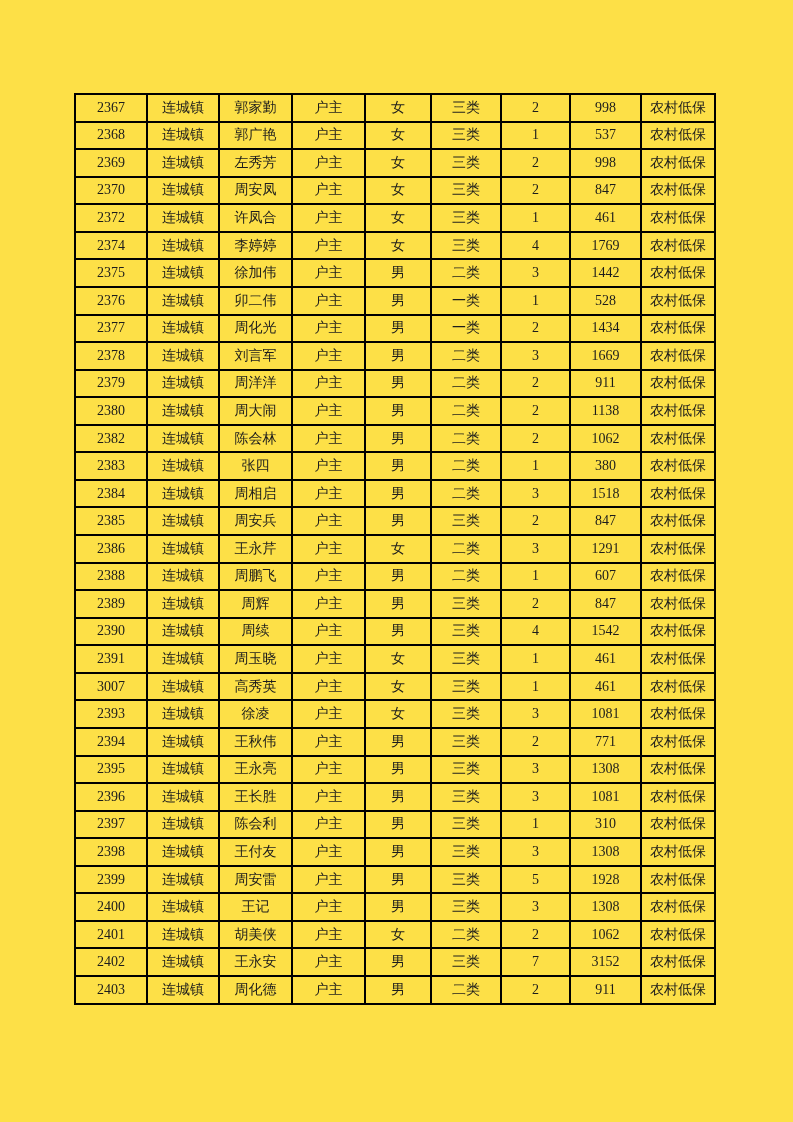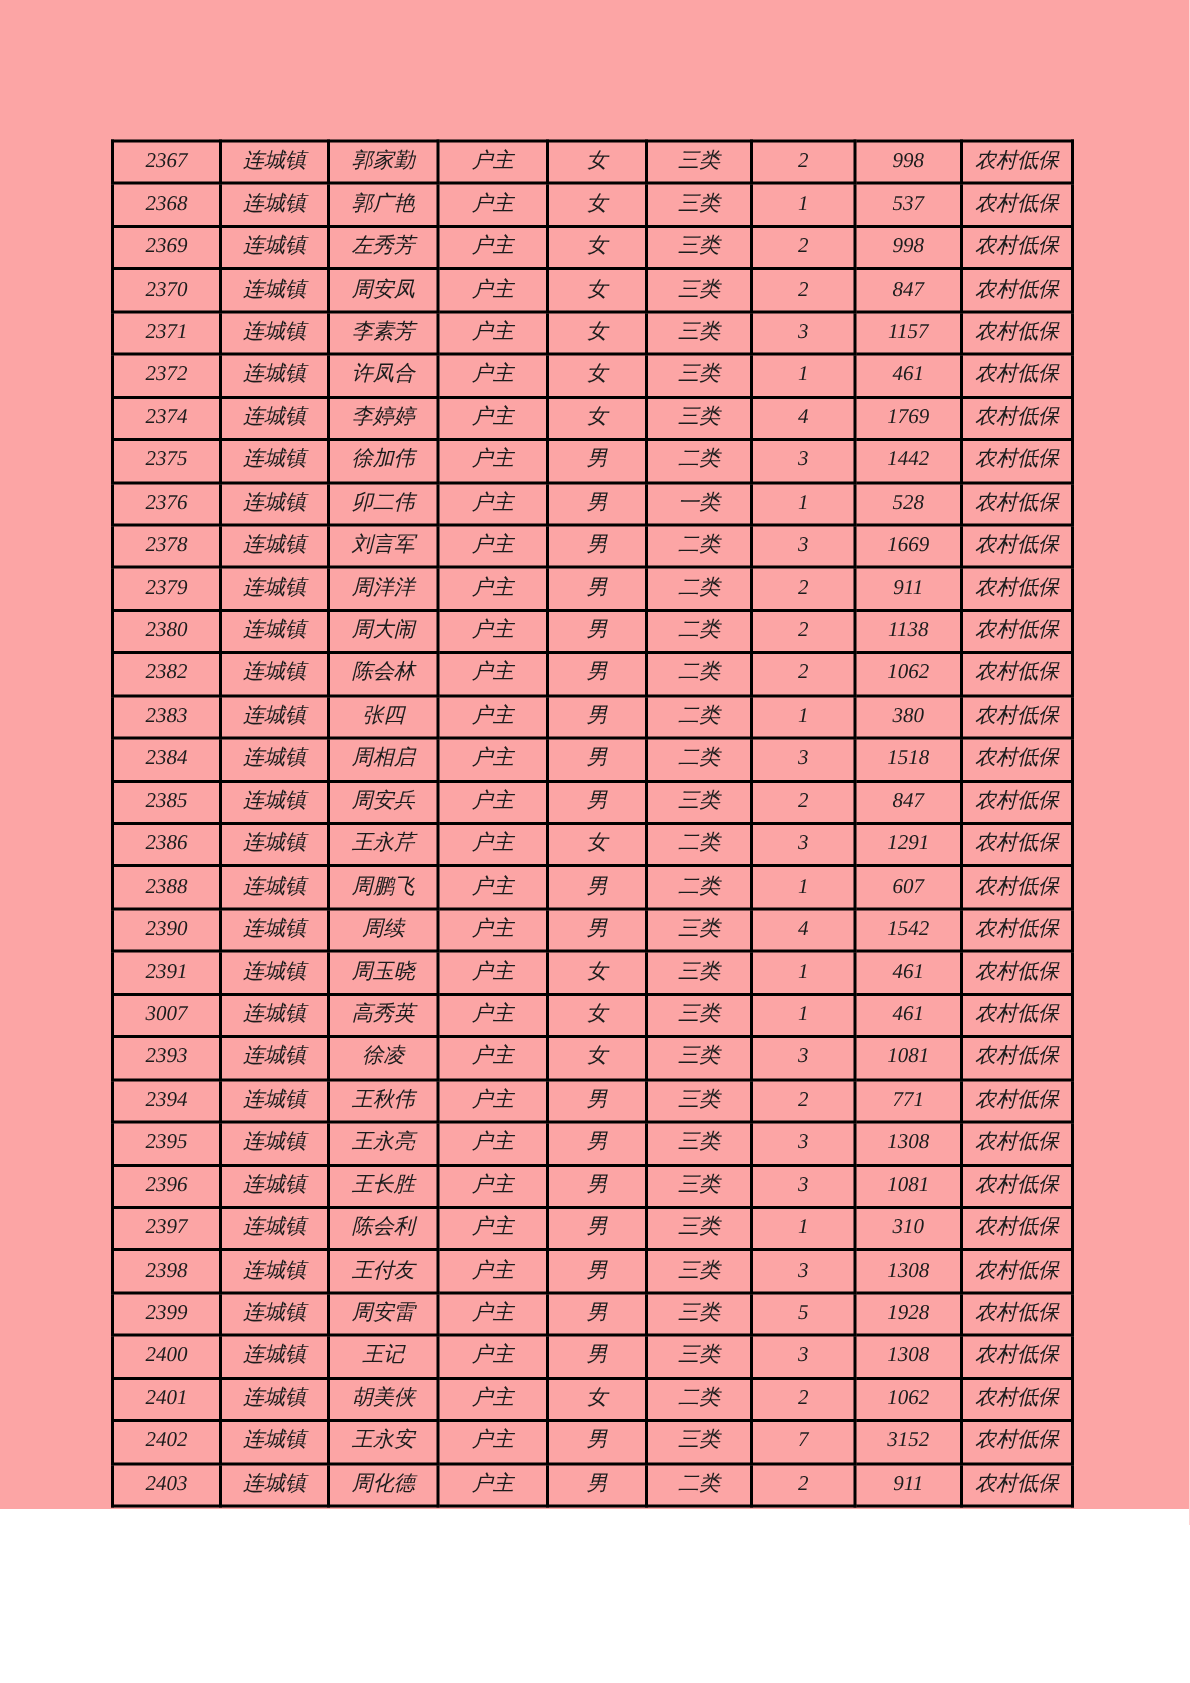--- a/index.html
+++ b/index.html
@@ -3,25 +3,24 @@
 <meta charset="utf-8">
 <style>
   html, body {
     margin: 0;
     padding: 0;
     background: #ffffff;
   }
   .sheet {
     position: relative;
     width: 793px;
-    height: 1006px;
-    background: #fca5a5;
+    height: 1122px;
+    background: #fde047;
     overflow: hidden;
     font-family: "Liberation Serif", "DejaVu Serif", serif;
-    font-style: italic;
   }
   table.register {
     position: absolute;
     left: 74px;
     top: 93px;
     width: 640px;
     height: 912px;
     border-collapse: collapse;
     table-layout: fixed;
   }
@@ -92,31 +91,20 @@
           <td>连城镇</td>
           <td>周安凤</td>
           <td>户主</td>
           <td>女</td>
           <td>三类</td>
           <td>2</td>
           <td>847</td>
           <td>农村低保</td>
         </tr>
         <tr>
-          <td>2371</td>
-          <td>连城镇</td>
-          <td>李素芳</td>
-          <td>户主</td>
-          <td>女</td>
-          <td>三类</td>
-          <td>3</td>
-          <td>1157</td>
-          <td>农村低保</td>
-        </tr>
-        <tr>
           <td>2372</td>
           <td>连城镇</td>
           <td>许凤合</td>
           <td>户主</td>
           <td>女</td>
           <td>三类</td>
           <td>1</td>
           <td>461</td>
           <td>农村低保</td>
         </tr>
@@ -147,20 +135,31 @@
           <td>连城镇</td>
           <td>卯二伟</td>
           <td>户主</td>
           <td>男</td>
           <td>一类</td>
           <td>1</td>
           <td>528</td>
           <td>农村低保</td>
         </tr>
         <tr>
+          <td>2377</td>
+          <td>连城镇</td>
+          <td>周化光</td>
+          <td>户主</td>
+          <td>男</td>
+          <td>一类</td>
+          <td>2</td>
+          <td>1434</td>
+          <td>农村低保</td>
+        </tr>
+        <tr>
           <td>2378</td>
           <td>连城镇</td>
           <td>刘言军</td>
           <td>户主</td>
           <td>男</td>
           <td>二类</td>
           <td>3</td>
           <td>1669</td>
           <td>农村低保</td>
         </tr>
@@ -243,20 +242,31 @@
         </tr>
         <tr>
           <td>2388</td>
           <td>连城镇</td>
           <td>周鹏飞</td>
           <td>户主</td>
           <td>男</td>
           <td>二类</td>
           <td>1</td>
           <td>607</td>
+          <td>农村低保</td>
+        </tr>
+        <tr>
+          <td>2389</td>
+          <td>连城镇</td>
+          <td>周辉</td>
+          <td>户主</td>
+          <td>男</td>
+          <td>三类</td>
+          <td>2</td>
+          <td>847</td>
           <td>农村低保</td>
         </tr>
         <tr>
           <td>2390</td>
           <td>连城镇</td>
           <td>周续</td>
           <td>户主</td>
           <td>男</td>
           <td>三类</td>
           <td>4</td>

